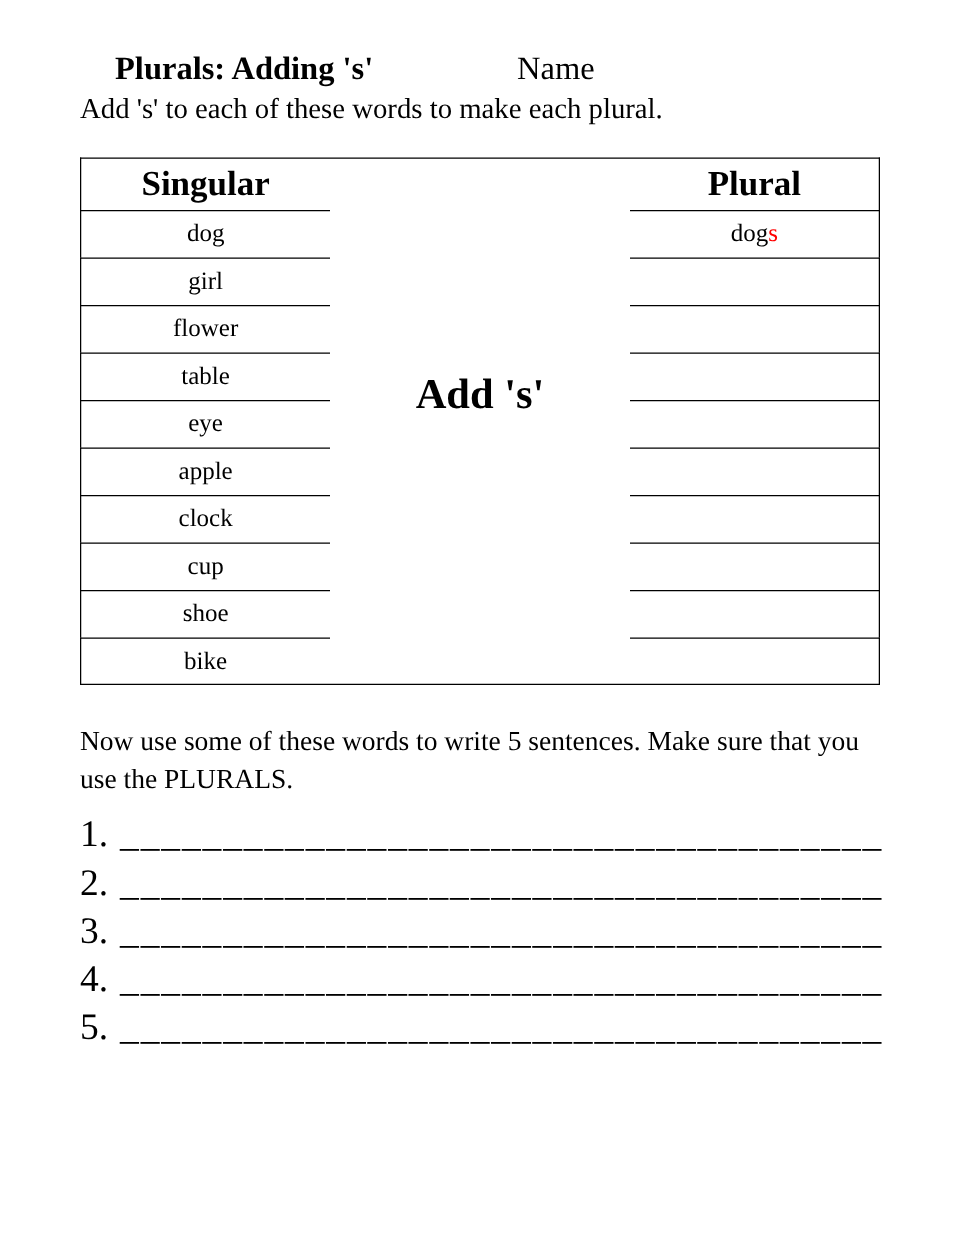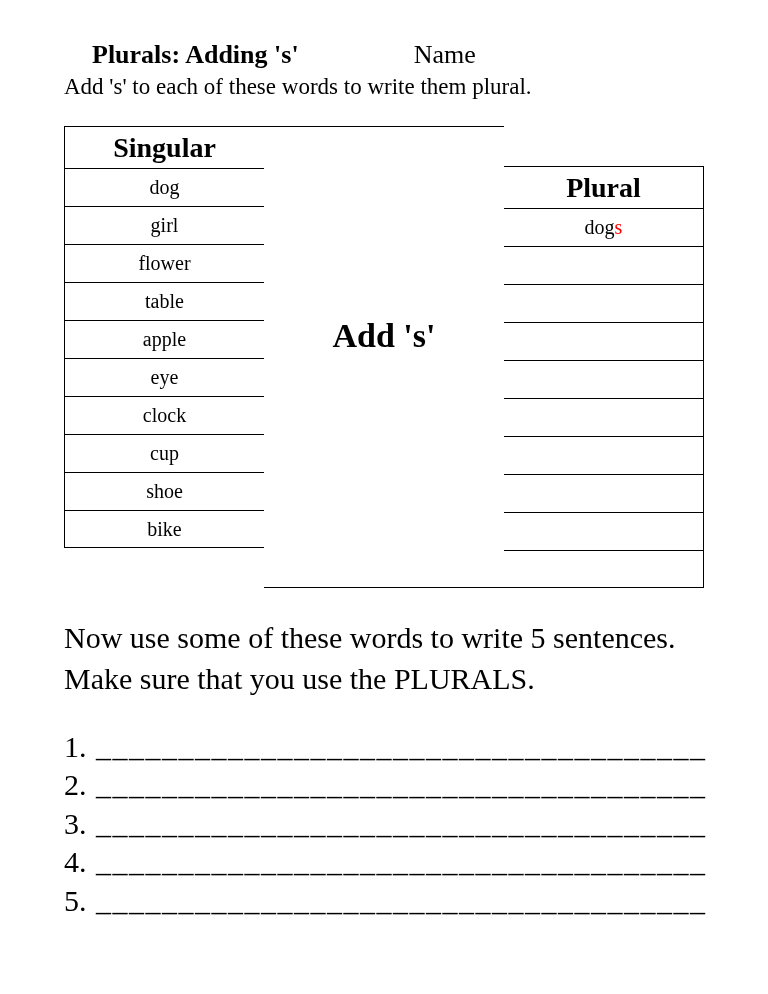--- a/index.html
+++ b/index.html
@@ -56,21 +56,20 @@
     .col.mid {
       flex: 1;
       border-top: 1.5px solid #000;
       border-bottom: 1.5px solid #000;
       display: flex;
       align-items: center;
       justify-content: center;
     }
     .col.right {
       width: 200px;
-      margin-top: 40px;
     }
     .cell {
       border: 1.5px solid #000;
       border-bottom: none;
       height: 38px;
       display: flex;
       align-items: center;
       justify-content: center;
       font-size: 20px;
     }
@@ -90,23 +89,23 @@
     }
     .mid-label {
       font-size: 34px;
       font-weight: bold;
       margin-top: -42px;
     }
     .red {
       color: #ff0000;
     }
     .instruction2 {
-      font-size: 30px;
+      font-size: 22px;
       line-height: 1.35;
-      margin-bottom: 29px;
+      margin-bottom: 12px;
     }
     .lines {
       display: flex;
       flex-direction: column;
     }
     .line-item {
       display: flex;
       align-items: baseline;
       font-size: 30px;
       line-height: 1.28;
@@ -120,31 +119,31 @@
     }
   </style>
 </head>
 <body>
 
 <div class="header-line">
   <span class="title">Plurals:  Adding 's'</span>
   <span class="name-label">Name</span>
 </div>
 
-<div class="instruction">Add 's' to each of these words to write them plural.</div>
+<div class="instruction">Add 's' to each of these words to make each plural.</div>
 
 <div class="table-wrap">
   <div class="col left">
     <div class="cell header">Singular</div>
     <div class="cell">dog</div>
     <div class="cell">girl</div>
     <div class="cell">flower</div>
     <div class="cell">table</div>
+    <div class="cell">eye</div>
     <div class="cell">apple</div>
-    <div class="cell">eye</div>
     <div class="cell">clock</div>
     <div class="cell">cup</div>
     <div class="cell">shoe</div>
     <div class="cell">bike</div>
   </div>
   <div class="col mid">
     <div class="mid-label">Add 's'</div>
   </div>
   <div class="col right">
     <div class="cell header">Plural</div>

